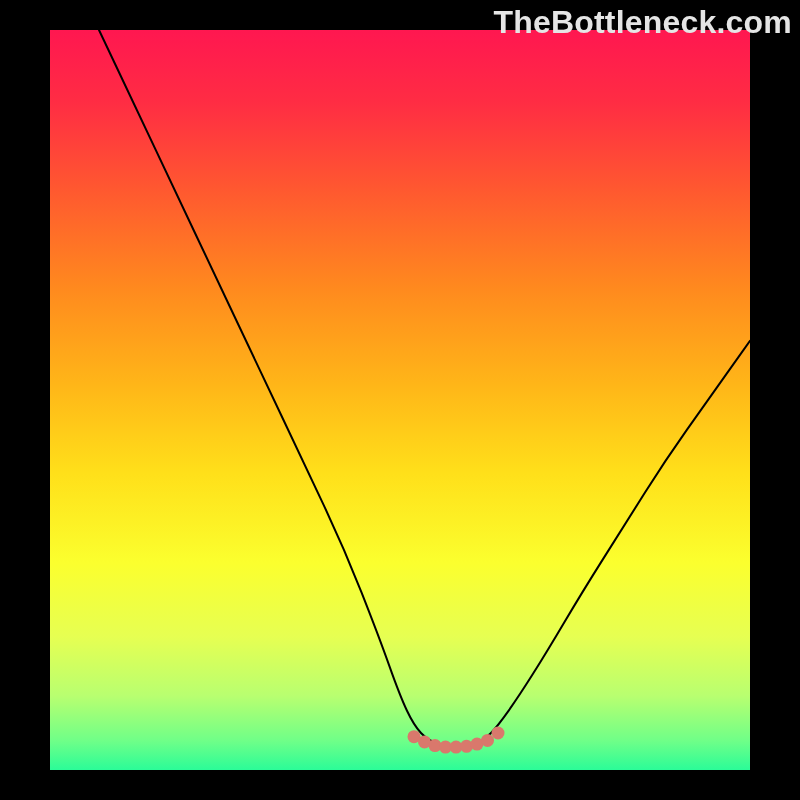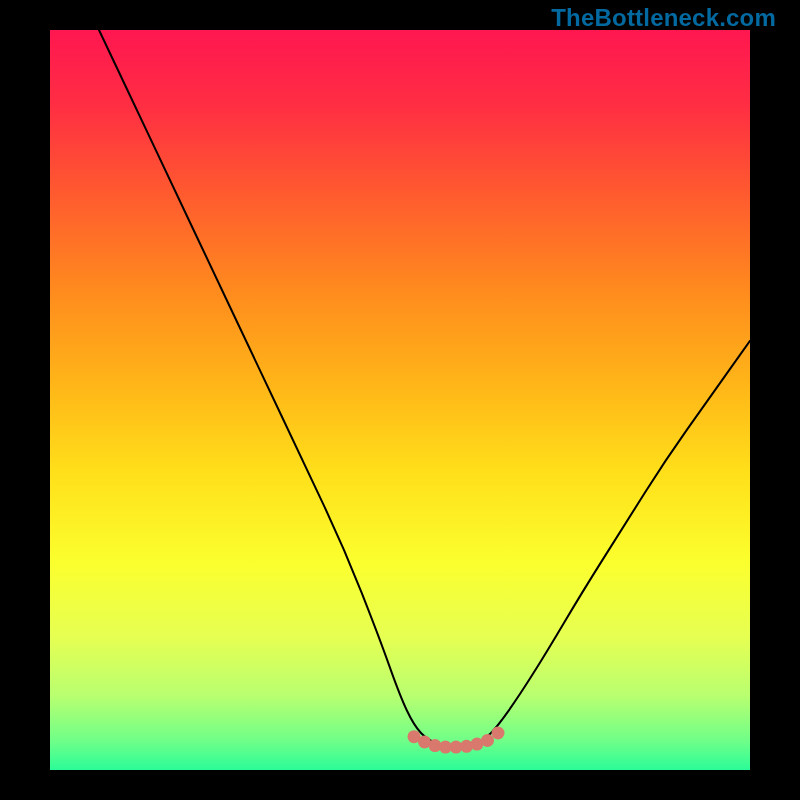--- a/index.html
+++ b/index.html
@@ -12,24 +12,24 @@
     font-family: Arial, Helvetica, sans-serif;
   }
   .frame {
     position: relative;
     width: 800px;
     height: 800px;
   }
   .watermark {
     position: absolute;
     top: 4px;
-    right: 24px;
-    font-size: 24px;
+    right: 8px;
+    font-size: 32px;
     font-weight: 600;
-    color: #0369a1;
+    color: #e5e5e5;
     letter-spacing: 0.2px;
     z-index: 20;
   }
   .plot-wrap {
     position: absolute;
     left: 50px;
     top: 30px;
     width: 700px;
     height: 740px;
   }

